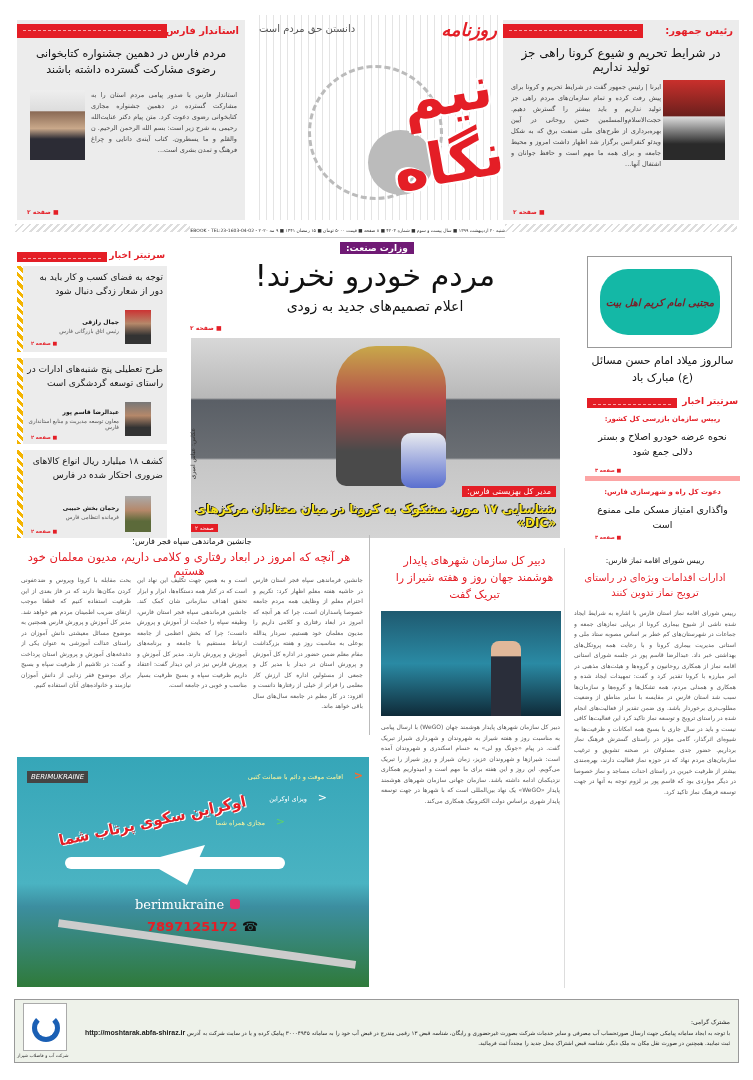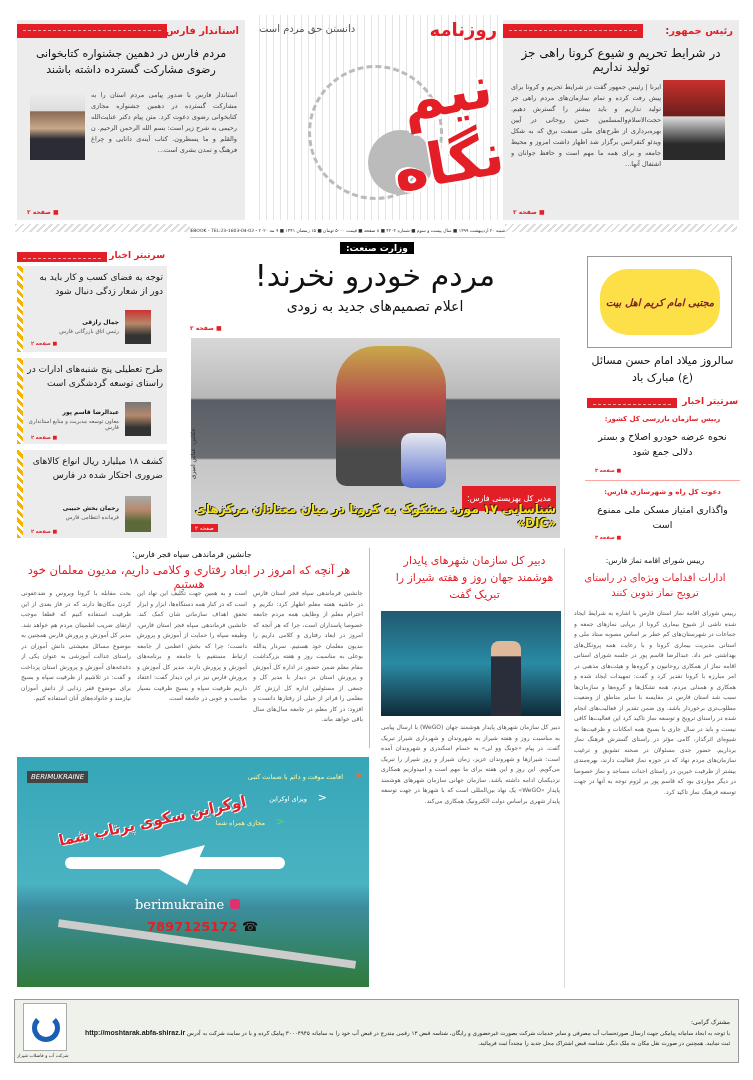--- a/index.html
+++ b/index.html
@@ -27,21 +27,21 @@
   <div class="kicker abs" style="right:6px;top:5px;">رئیس جمهور:</div>
   <div class="hl abs" style="right:6px;left:6px;top:26px;font-size:12px;">در شرایط تحریم و شیوع کرونا راهی جز تولید نداریم</div>
   <div class="photo abs" style="left:160px;top:60px;width:62px;height:80px;background:linear-gradient(#c9302c,#6b1f1c 45%,#ddd 46%,#2a2a2a 80%);"></div>
   <div class="body-txt abs" style="right:78px;left:8px;top:62px;height:120px;overflow:hidden;">ایرنا | رئیس جمهور گفت در شرایط تحریم و کرونا برای پیش رفت کرده و تمام سازمان‌های مردم راهی جز تولید نداریم و باید بیشتر را گسترش دهیم. حجت‌الاسلام‌والمسلمین حسن روحانی در آیین بهره‌برداری از طرح‌های ملی صنعت برق که به شکل ویدئو کنفرانس برگزار شد اظهار داشت امروز و محیط جامعه و برای همه ما مهم است و حافظ جوانان و اشتغال آنها...</div>
   <div class="page-ref abs" style="left:10px;top:188px;">صفحه ۲</div>
 </div>
 
 <div class="abs stripe" style="left:253px;top:15px;width:246px;height:205px;">
   <div class="abs" style="left:55px;top:50px;width:135px;height:135px;border-radius:50%;border:3px dashed #bbb;"></div>
   <div class="abs" style="left:115px;top:115px;width:65px;height:65px;border-radius:50%;background:#bbb;"></div>
-  <div class="abs" style="right:2px;top:4px;font-size:18px;font-weight:bold;color:#e41e26;">روزنامه</div>
+  <div class="abs" style="right:2px;top:4px;font-size:18px;font-style:italic;font-weight:bold;color:#e41e26;">روزنامه</div>
   <div class="abs" style="left:6px;top:8px;font-size:10px;color:#555;">دانستن حق مردم است</div>
   <div class="abs" style="left:30px;top:55px;font-size:58px;font-weight:bold;color:#e41e26;transform:rotate(-10deg);text-shadow:2px 2px 0 #fff,-2px -2px 0 #fff;">نیم نگاه</div>
 </div>
 
 <div class="abs gray-box" style="left:17px;top:20px;width:228px;height:200px;">
   <div class="redbar" style="position:absolute;left:0;top:4px;width:150px;"></div>
   <div class="kicker abs" style="right:6px;top:5px;">استاندار فارس:</div>
   <div class="hl abs" style="right:8px;left:8px;top:26px;font-size:11px;line-height:16px;">مردم فارس در دهمین جشنواره کتابخوانی رضوی مشارکت گسترده داشته باشند</div>
   <div class="photo abs" style="left:13px;top:70px;width:55px;height:70px;background:linear-gradient(#eee,#ddd 30%,#8a6a55 31%,#c9a88a 55%,#2c2c35 70%);"></div>
   <div class="body-txt abs" style="right:8px;left:74px;top:70px;height:110px;overflow:hidden;">استاندار فارس با صدور پیامی مردم استان را به مشارکت گسترده در دهمین جشنواره مجازی کتابخوانی رضوی دعوت کرد. متن پیام دکتر عنایت‌الله رحیمی به شرح زیر است: بسم الله الرحمن الرحیم. ن والقلم و ما یسطرون. کتاب آینه‌ی دانایی و چراغ فرهنگ و تمدن بشری است...</div>
@@ -80,59 +80,59 @@
     <div class="abs hatch" style="left:0;top:0;width:6px;height:88px;"></div>
     <div class="hl abs" style="right:4px;left:10px;top:4px;font-size:9px;line-height:14px;text-align:right;">کشف ۱۸ میلیارد ریال انواع کالاهای ضروری احتکار شده در فارس</div>
     <div class="photo abs" style="left:108px;top:46px;width:26px;height:36px;background:linear-gradient(#aaa,#b5886a 40%,#5c6a3a 70%);"></div>
     <div class="abs" style="right:48px;top:54px;font-size:6px;font-weight:bold;">رحمان بخش حبیبی</div>
     <div class="abs" style="right:48px;top:64px;font-size:5.5px;color:#555;">فرمانده انتظامی فارس</div>
     <div class="page-ref abs" style="left:14px;top:78px;font-size:5px;">صفحه ۲</div>
   </div>
 </div>
 
 <div class="abs" style="left:185px;top:240px;width:380px;height:300px;">
-  <div class="abs" style="left:155px;top:2px;background:#000000;color:#fff;font-size:9px;font-weight:bold;padding:1px 6px;">وزارت صنعت:</div>
+  <div class="abs" style="left:155px;top:2px;background:#701a75;color:#fff;font-size:9px;font-weight:bold;padding:1px 6px;">وزارت صنعت:</div>
   <div class="hl abs" style="left:0;right:0;top:18px;font-size:30px;">مردم خودرو نخرند!</div>
   <div class="hl abs" style="left:0;right:0;top:58px;font-size:14px;">اعلام تصمیم‌های جدید به زودی</div>
   <div class="page-ref abs" style="left:5px;top:84px;">صفحه ۲</div>
 
   <div class="abs photo" style="left:6px;top:98px;width:369px;height:200px;background:linear-gradient(180deg,#d8d8d8 0,#b8b8b8 30%,#5a5f66 31%,#6b6f74 60%,#c6c6c6 61%,#d4d4d4 100%);">
     <div class="abs" style="left:145px;top:8px;width:110px;height:140px;background:linear-gradient(#c8a84a,#b34a4a 40%,#4a4a4a 75%);border-radius:40px 40px 10px 10px;"></div>
     <div class="abs" style="left:210px;top:95px;width:45px;height:55px;background:linear-gradient(#e8eaef,#5a6fcf);border-radius:10px;"></div>
     <div class="abs" style="left:-2px;top:90px;font-size:6px;color:#333;writing-mode:vertical-rl;transform:rotate(180deg);">عکاس: عباس امیری</div>
-    <div class="abs" style="right:4px;top:148px;background:#e41e26;color:#fff;font-size:8px;padding:8px 5px;">مدیر کل بهزیستی فارس:</div>
+    <div class="abs" style="right:4px;top:148px;background:#e41e26;color:#fff;font-size:8px;padding:1px 5px;">مدیر کل بهزیستی فارس:</div>
     <div class="abs" style="right:4px;left:4px;top:164px;font-size:12px;font-weight:bold;color:#f6e21c;text-align:right;text-shadow:1px 1px 0 #222,-1px -1px 0 #222;">شناسایی ۱۷ مورد مشکوک به کرونا در میان معتادان مرکزهای «DIC»</div>
     <div class="abs" style="left:0;top:186px;background:#e41e26;color:#fff;font-size:5.5px;padding:1px 4px;">صفحه ۲</div>
   </div>
 </div>
 
 <div class="abs" style="left:585px;top:250px;width:155px;height:290px;">
   <div class="abs" style="left:2px;top:6px;width:145px;height:92px;border:1px solid #999;background:#fff;">
-    <div class="abs" style="left:12px;top:12px;width:120px;height:66px;background:#fde047;border-radius:28px;display:flex;align-items:center;justify-content:center;">
+    <div class="abs" style="left:12px;top:12px;width:120px;height:66px;background:#14b8a6;border-radius:28px;display:flex;align-items:center;justify-content:center;">
       <span style="font-size:10px;color:#7a1e28;font-style:italic;font-weight:bold;">مجتبی امام کریم اهل بیت</span>
     </div>
   </div>
   <div class="hl abs" style="left:2px;right:2px;top:102px;font-size:11px;line-height:17px;">سالروز میلاد امام حسن مسائل (ع) مبارک باد</div>
   <div class="redbar" style="position:absolute;left:2px;top:148px;width:90px;height:10px;"></div>
   <div class="kicker abs" style="right:2px;top:146px;font-size:9px;">سرتیتر اخبار</div>
 
-  <div class="abs" style="left:0;top:163px;width:155px;height:68px;border-bottom:1px solid #fca5a5;">
+  <div class="abs" style="left:0;top:163px;width:155px;height:68px;border-bottom:5px solid #fca5a5;">
     <div class="kicker abs" style="left:0;right:0;top:2px;text-align:center;font-size:7px;">رییس سازمان بازرسی کل کشور:</div>
     <div class="hl abs" style="left:4px;right:4px;top:16px;font-size:9.5px;line-height:15px;">نحوه عرضه خودرو اصلاح و بستر دلالی جمع شود</div>
     <div class="page-ref abs" style="left:10px;top:54px;font-size:5px;">صفحه ۳</div>
   </div>
 
   <div class="abs" style="left:0;top:236px;width:155px;height:54px;">
     <div class="kicker abs" style="left:0;right:0;top:2px;text-align:center;font-size:7px;">دعوت کل راه و شهرسازی فارس:</div>
     <div class="hl abs" style="left:4px;right:4px;top:16px;font-size:9.5px;line-height:15px;">واگذاری امتیاز مسکن ملی ممنوع است</div>
     <div class="page-ref abs" style="left:10px;top:48px;font-size:5px;">صفحه ۳</div>
   </div>
 </div>
 
-<div class="abs" style="left:15px;top:548px;width:355px;height:200px;border-right:1px solid #bbb;padding-right:4px;">
+<div class="abs" style="left:15px;top:535px;width:355px;height:200px;border-right:1px solid #bbb;padding-right:4px;">
   <div class="hl abs" style="left:0;right:0;top:2px;font-size:8px;">جانشین فرماندهی سپاه فجر فارس:</div>
   <div class="hl abs" style="left:0;right:6px;top:15px;font-size:11.5px;color:#e41e26;">هر آنچه که امروز در ابعاد رفتاری و کلامی داریم، مدیون معلمان خود هستیم</div>
   <div class="col-text abs" style="right:6px;width:110px;top:40px;height:160px;overflow:hidden;">جانشین فرماندهی سپاه فجر استان فارس در حاشیه هفته معلم اظهار کرد: تکریم و احترام معلم از وظایف همه مردم جامعه خصوصا پاسداران است، چرا که هر آنچه که امروز در ابعاد رفتاری و کلامی داریم را مدیون معلمان خود هستیم. سردار یدالله بوعلی به مناسبت روز و هفته بزرگداشت مقام معلم ضمن حضور در اداره کل آموزش و پرورش استان در دیدار با مدیر کل و جمعی از مسئولین اداره کل ارزش کار معلمی را فراتر از خیلی از رفتارها دانست و افزود: در کار معلم در جامعه سال‌های سال باقی خواهد ماند.</div>
   <div class="col-text abs" style="right:122px;width:110px;top:40px;height:160px;overflow:hidden;">است و به همین جهت تکلیف این نهاد این است که در کنار همه دستگاه‌ها، ابزار و ابزار تحقق اهداف سازمانی شان کمک کند. جانشین فرماندهی سپاه فجر استان فارس، وظیفه سپاه را حمایت از آموزش و پرورش دانست؛ چرا که بخش اعظمی از جامعه ارتباط مستقیم با جامعه و برنامه‌های آموزش و پرورش دارند. مدیر کل آموزش و پرورش فارس نیز در این دیدار گفت: اعتقاد داریم ظرفیت سپاه و بسیج ظرفیت بسیار مناسب و خوبی در جامعه است.</div>
   <div class="col-text abs" style="right:238px;width:110px;top:40px;height:160px;overflow:hidden;">بحث مقابله با کرونا ویروس و ضدعفونی کردن مکان‌ها دارند که در فاز بعدی از این ظرفیت استفاده کنیم که قطعا موجب ارتقای ضریب اطمینان مردم هم خواهد شد. مدیر کل آموزش و پرورش فارس همچنین به موضوع مسائل معیشتی دانش آموزان در راستای عدالت آموزشی به عنوان یکی از دغدغه‌های آموزش و پرورش استان پرداخت و گفت: در تلاشیم از ظرفیت سپاه و بسیج برای موضوع فقر زدایی از دانش آموزان نیازمند و خانواده‌های آنان استفاده کنیم.</div>
 </div>
 
 <div class="abs" style="left:375px;top:548px;width:190px;height:440px;border-right:1px solid #ddd;">
   <div class="hl abs" style="left:14px;right:4px;top:4px;font-size:11px;line-height:17px;color:#e41e26;">دبیر کل سازمان شهرهای پایدار هوشمند جهان روز و هفته شیراز را تبریک گفت</div>
   <div class="abs photo" style="left:6px;top:63px;width:180px;height:105px;background:linear-gradient(180deg,#1f5a70,#2a8aa4 50%,#0f2a38);">

